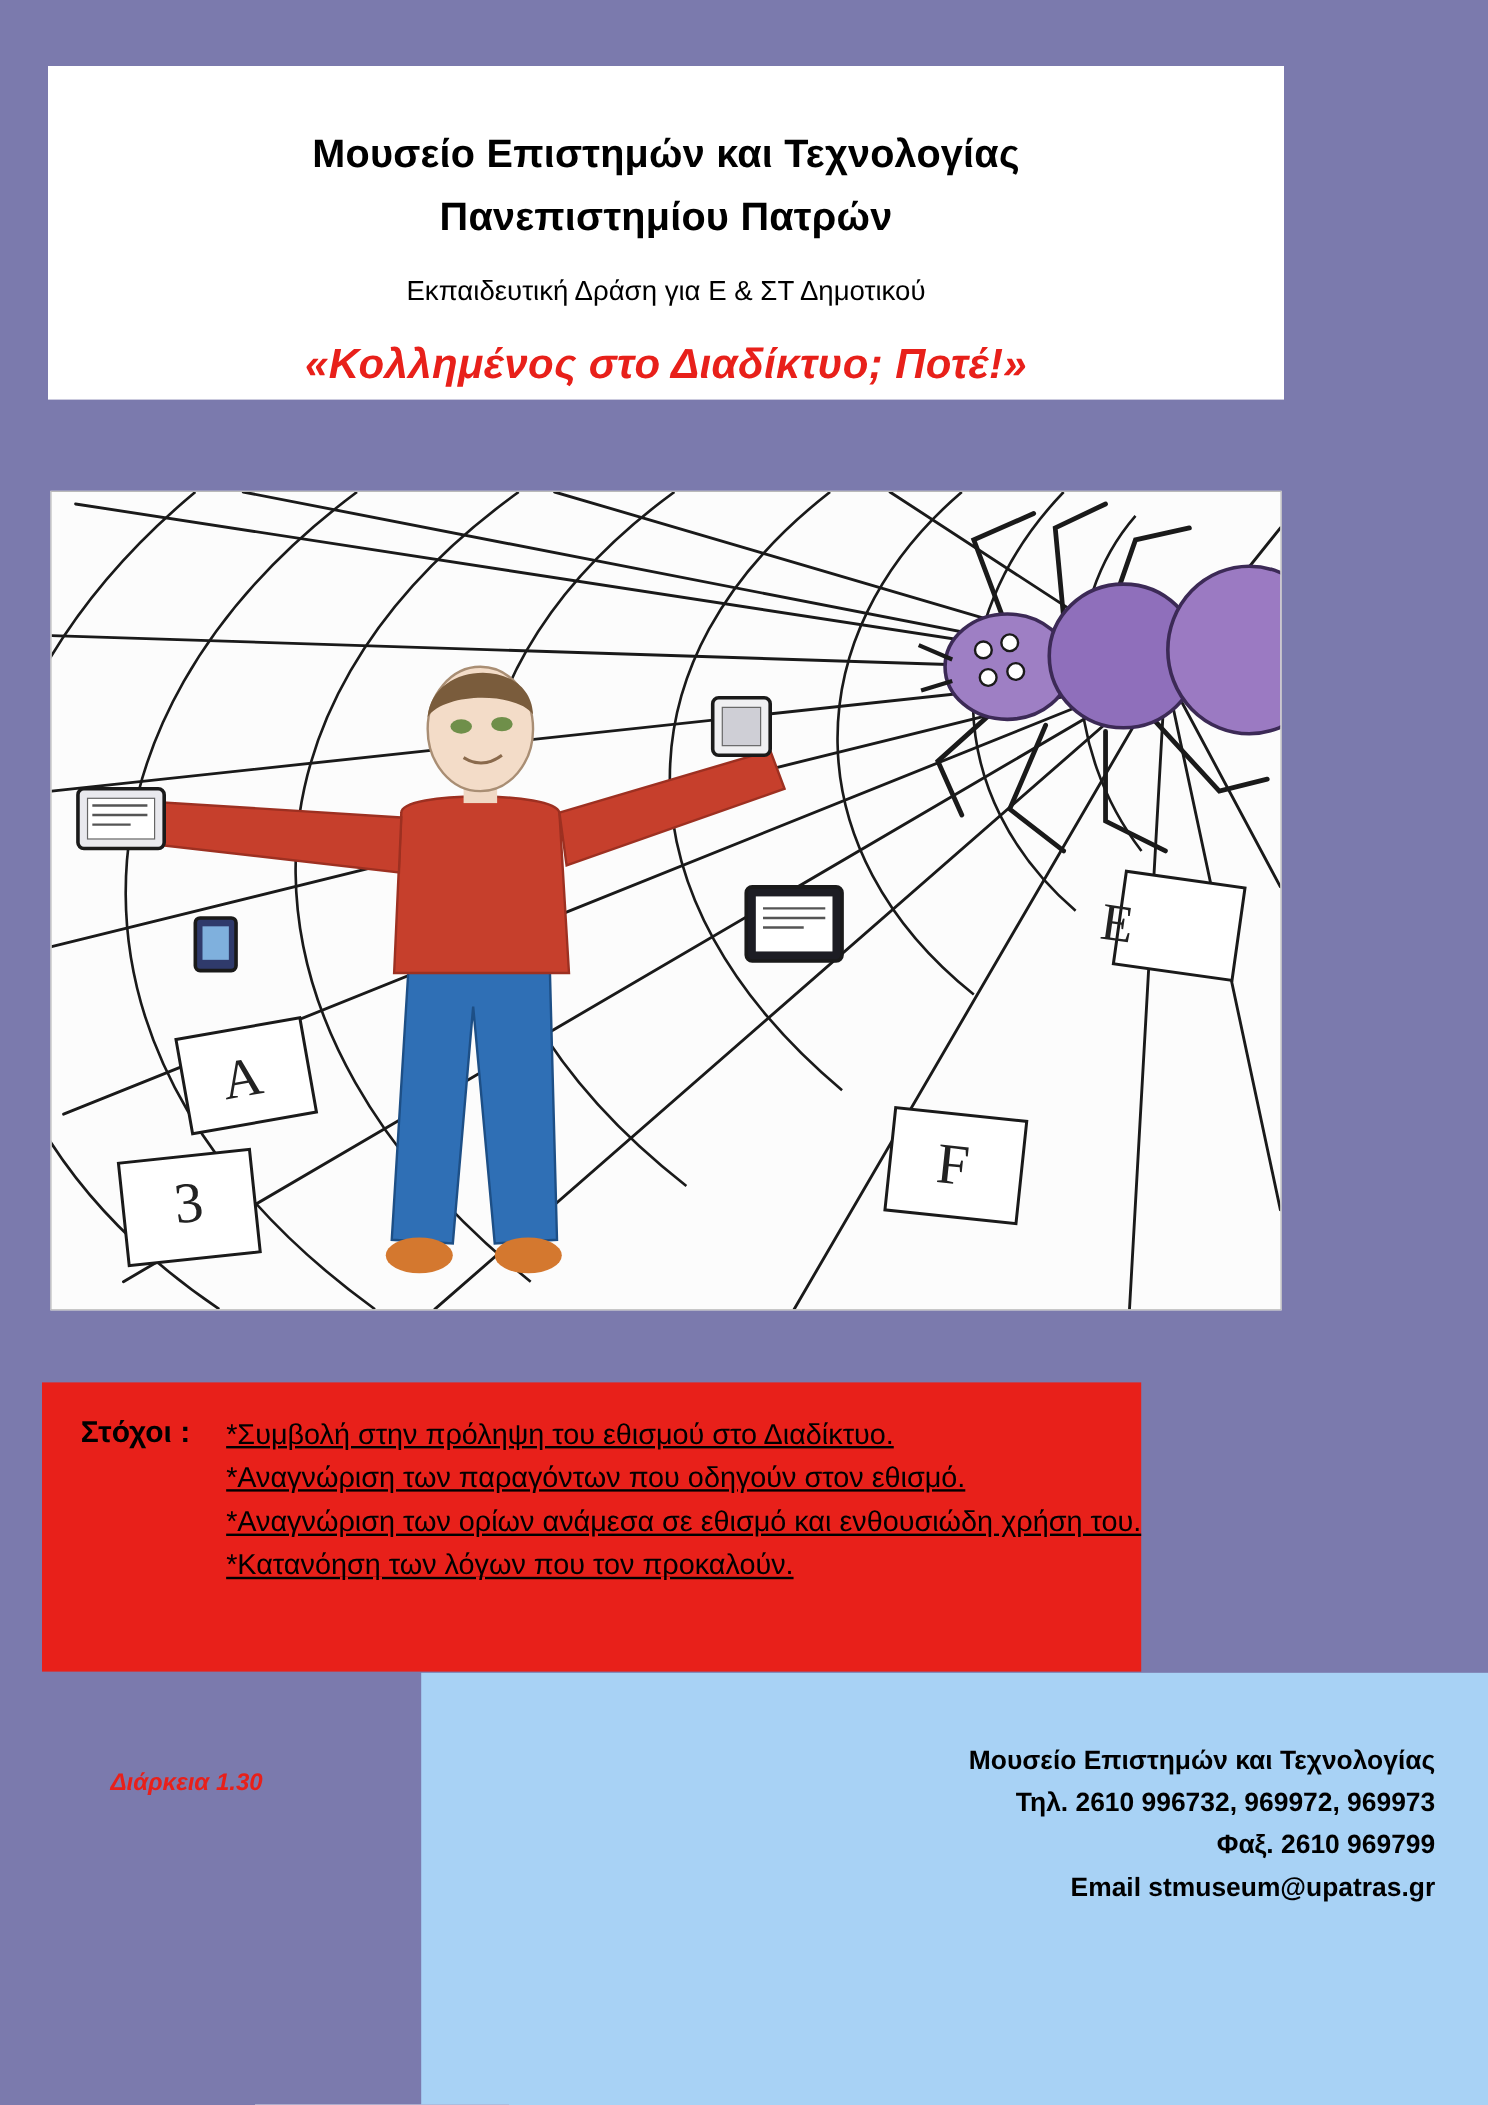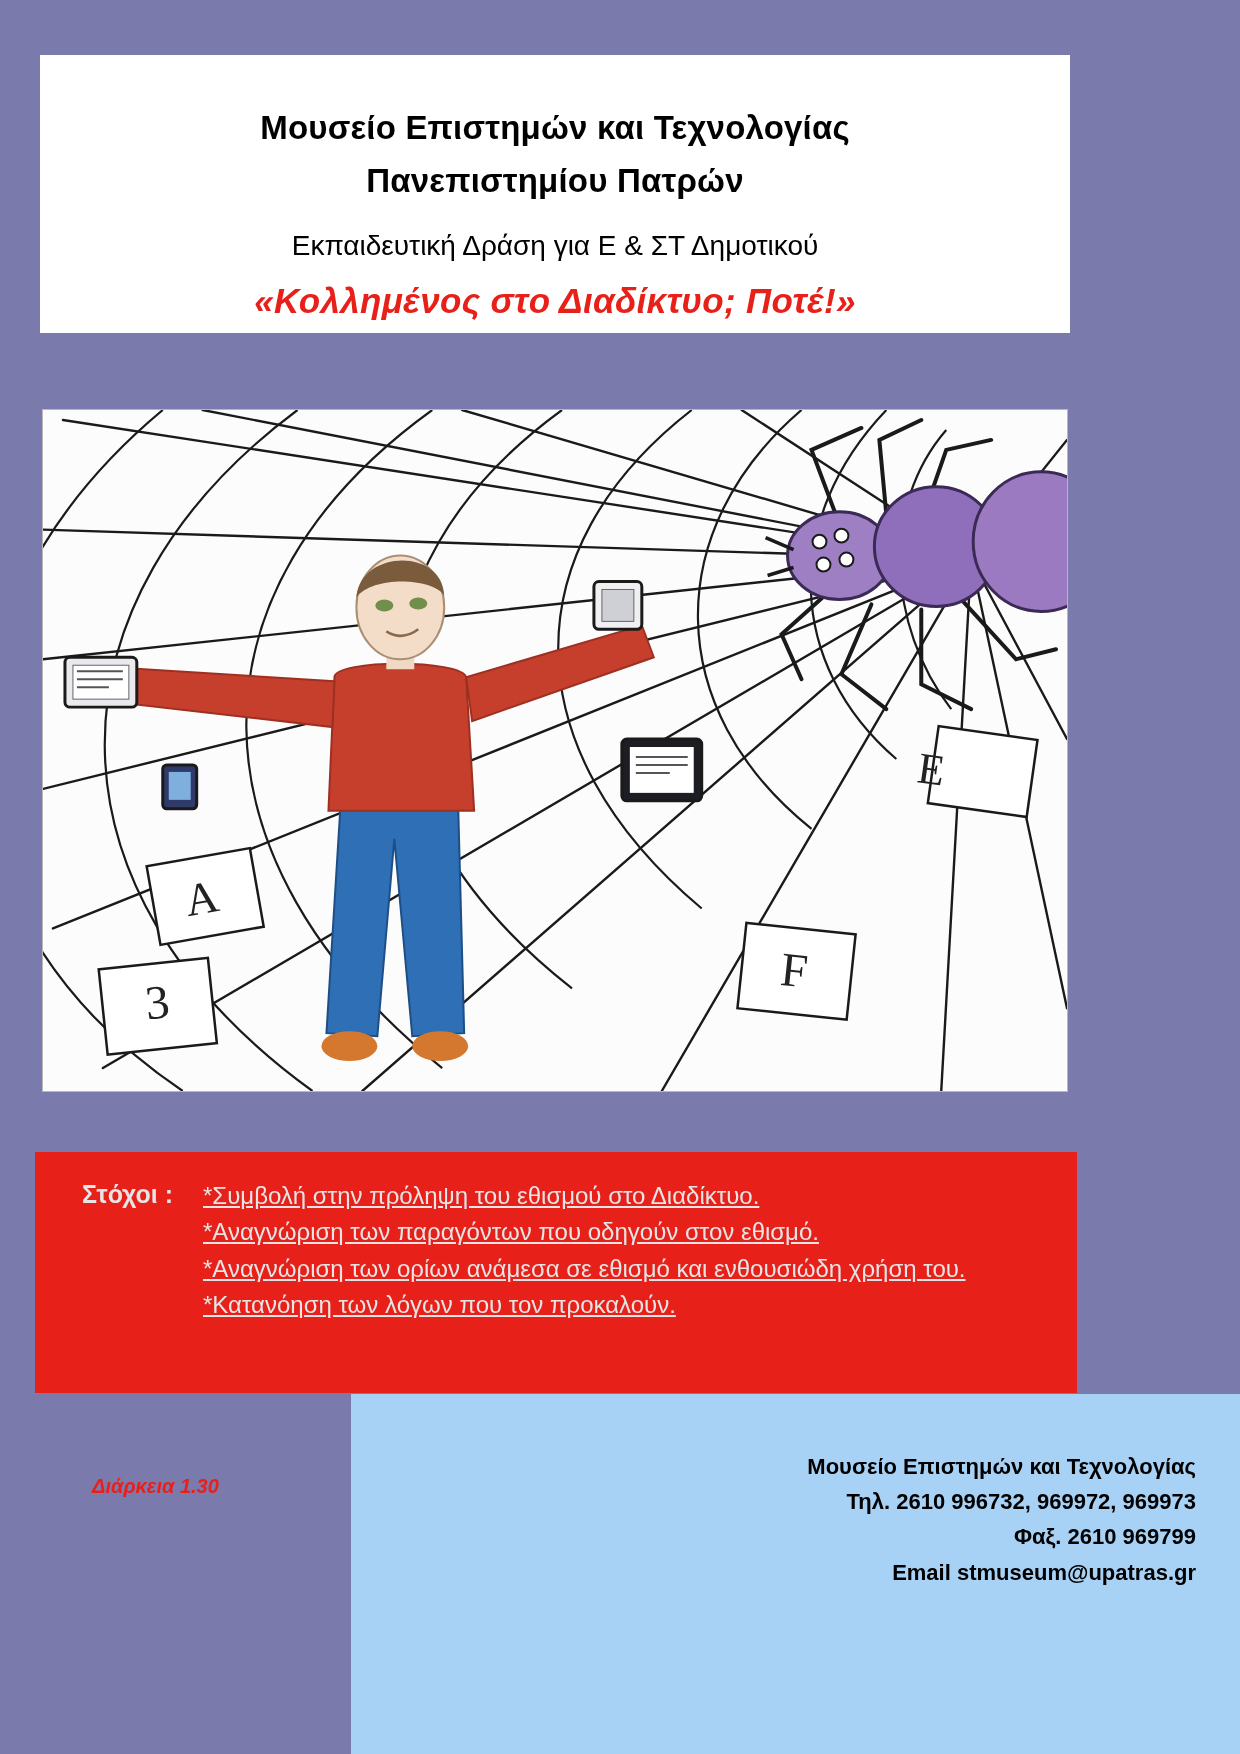--- a/index.html
+++ b/index.html
@@ -31,31 +31,31 @@
     padding-top: 46px;
   }
   .header-title {
     font-size: 33px;
     font-weight: bold;
     color: #000000;
     line-height: 1.62;
     letter-spacing: 0.2px;
   }
   .header-subtitle {
-    font-size: 28px;
+    font-size: 23px;
     color: #000000;
     margin-top: 18px;
     line-height: 1.4;
   }
   .header-headline {
     font-size: 35px;
     font-weight: bold;
     font-style: italic;
     color: #e8201a;
-    margin-top: 16px;
+    margin-top: 26px;
     letter-spacing: 0.3px;
   }
 
   
   .art-frame {
     position: absolute;
     left: 42px;
     top: 409px;
     width: 1026px;
     height: 683px;
@@ -68,25 +68,25 @@
     display: block;
     width: 100%;
     height: 100%;
   }
 
   
   .goals-box {
     position: absolute;
     left: 35px;
     top: 1152px;
-    width: 1042px;
+    width: 916px;
     height: 241px;
     background: #e8201a;
     box-sizing: border-box;
-    color: #e5e5e5;
+    color: #000000;
     padding: 26px 0 0 0;
   }
   .goals-inner {
     display: flex;
     align-items: flex-start;
   }
   .goals-label {
     width: 150px;
     text-align: right;
     padding-right: 12px;

